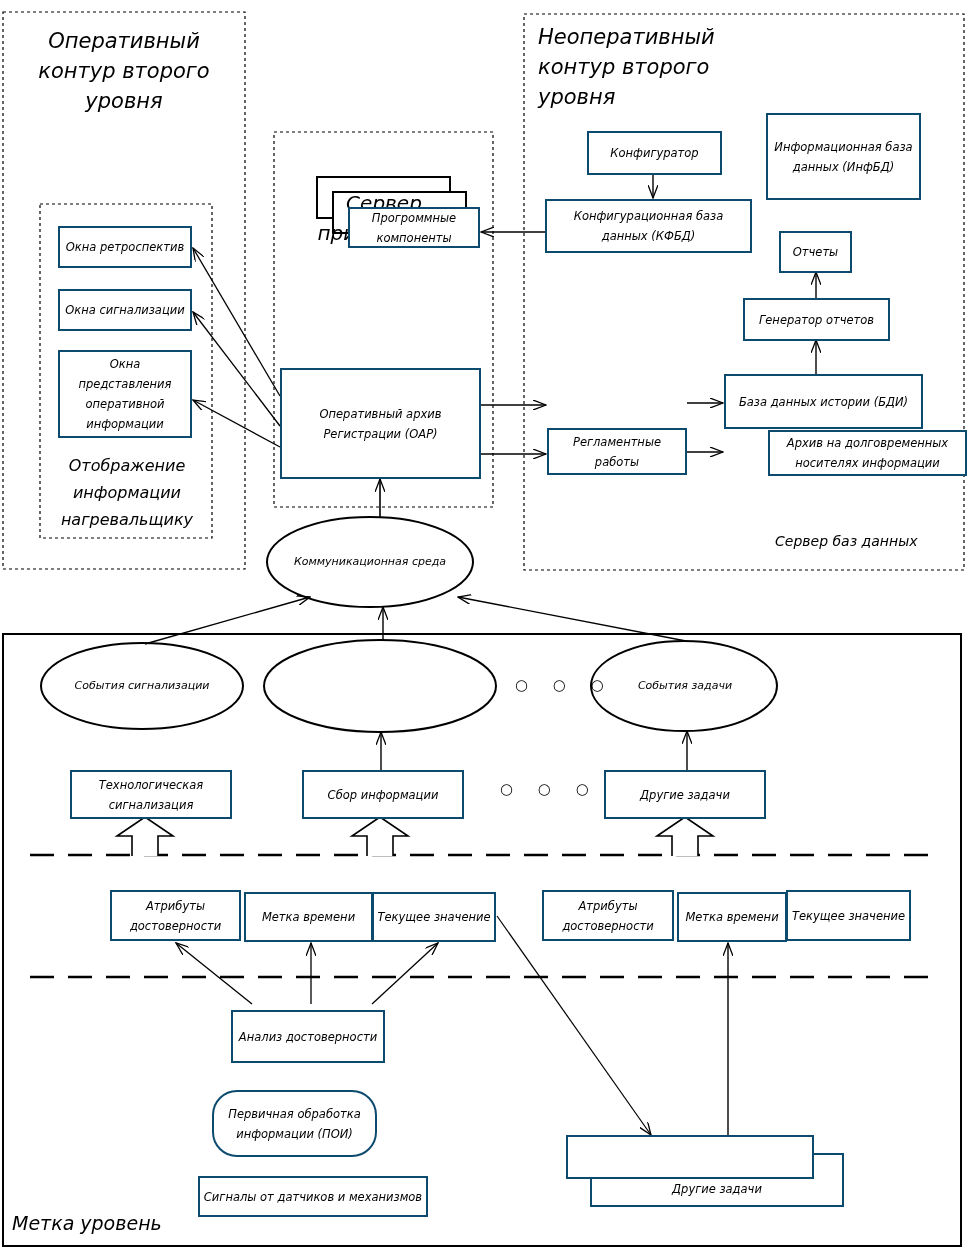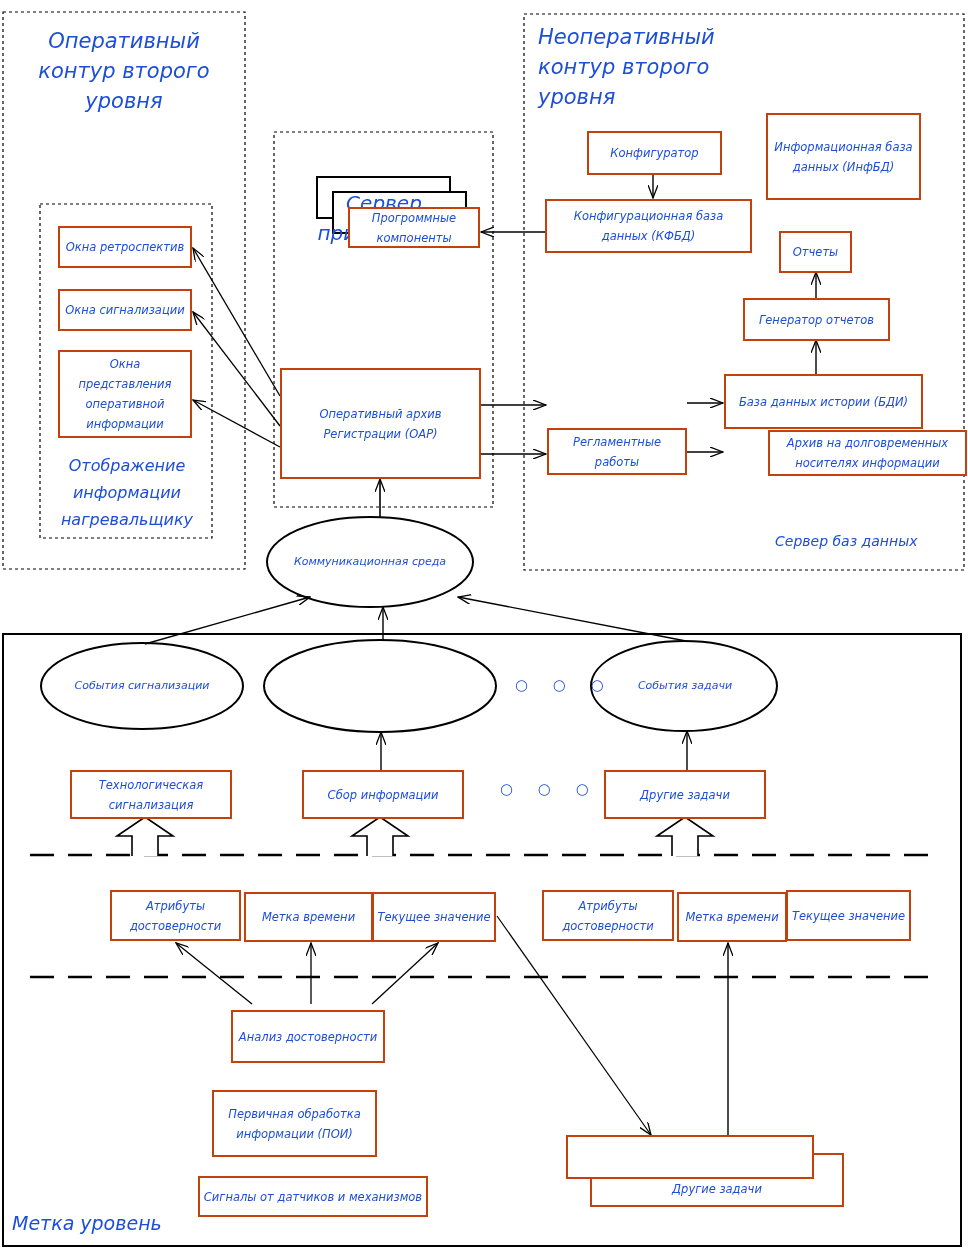--- a/index.html
+++ b/index.html
@@ -1,19 +1,19 @@
 <!DOCTYPE html>
 <html><head>
 <meta charset="utf-8">
 <style>
   html, body { margin: 0; padding: 0; background: #ffffff; }
   #canvas { position: relative; width: 968px; height: 1251px; background: #ffffff; overflow: hidden;
-    font-family: "DejaVu Sans", sans-serif; color: #1d4ed8; }
+    font-family: "DejaVu Sans", sans-serif; color: #000000; }
   #wires { position: absolute; left: 0; top: 0; width: 968px; height: 1251px; }
-  .box { position: absolute; box-sizing: border-box; border: 2px solid #c2410c; background: #fff;
+  .box { position: absolute; box-sizing: border-box; border: 2px solid #0c4a6e; background: #fff;
     display: flex; align-items: center; justify-content: center; text-align: center;
     font-style: italic; font-size: 11.5px; line-height: 20px; padding: 4px 3px; }
   .title { position: absolute; font-style: italic; font-size: 21px; line-height: 30px; text-align: center; }
   .title.left { text-align: left; }
   .dots { position: absolute; font-size: 15px; letter-spacing: 10px; }
   .ell-text { position: absolute; display: flex; align-items: center; justify-content: center;
     text-align: left; font-style: italic; font-size: 11px; line-height: 22px; }
 </style>
 </head>
 <body>
@@ -124,19 +124,19 @@
 
   <div class="box" style="left:110px; top:890px; width:131px; height:51px;">Атрибуты достоверности</div>
   <div class="box" style="left:244px; top:892px; width:129px; height:50px;">Метка времени</div>
   <div class="box" style="left:372px; top:892px; width:124px; height:50px;">Текущее значение</div>
 
   <div class="box" style="left:542px; top:890px; width:132px; height:51px;">Атрибуты достоверности</div>
   <div class="box" style="left:677px; top:892px; width:110px; height:50px;">Метка времени</div>
   <div class="box" style="left:786px; top:890px; width:125px; height:51px;">Текущее значение</div>
 
   <div class="box" style="left:231px; top:1010px; width:154px; height:53px;">Анализ достоверности</div>
-  <div class="box" style="left:212px; top:1090px; width:165px; height:67px;">Первичная обработка информации (ПОИ)</div>
+  <div class="box" style="left:212px; top:1090px; width:165px; height:67px;border-radius:25px;">Первичная обработка информации (ПОИ)</div>
   <div class="box" style="left:198px; top:1176px; width:230px; height:41px;">Сигналы от датчиков и механизмов</div>
 
   <div class="box" style="left:590px; top:1153px; width:254px; height:54px; align-items:flex-end; padding-bottom:6px;">Другие задачи</div>
   <div class="box" style="left:566px; top:1135px; width:248px; height:44px;"></div>
 
 </div>
 
 </body></html>

